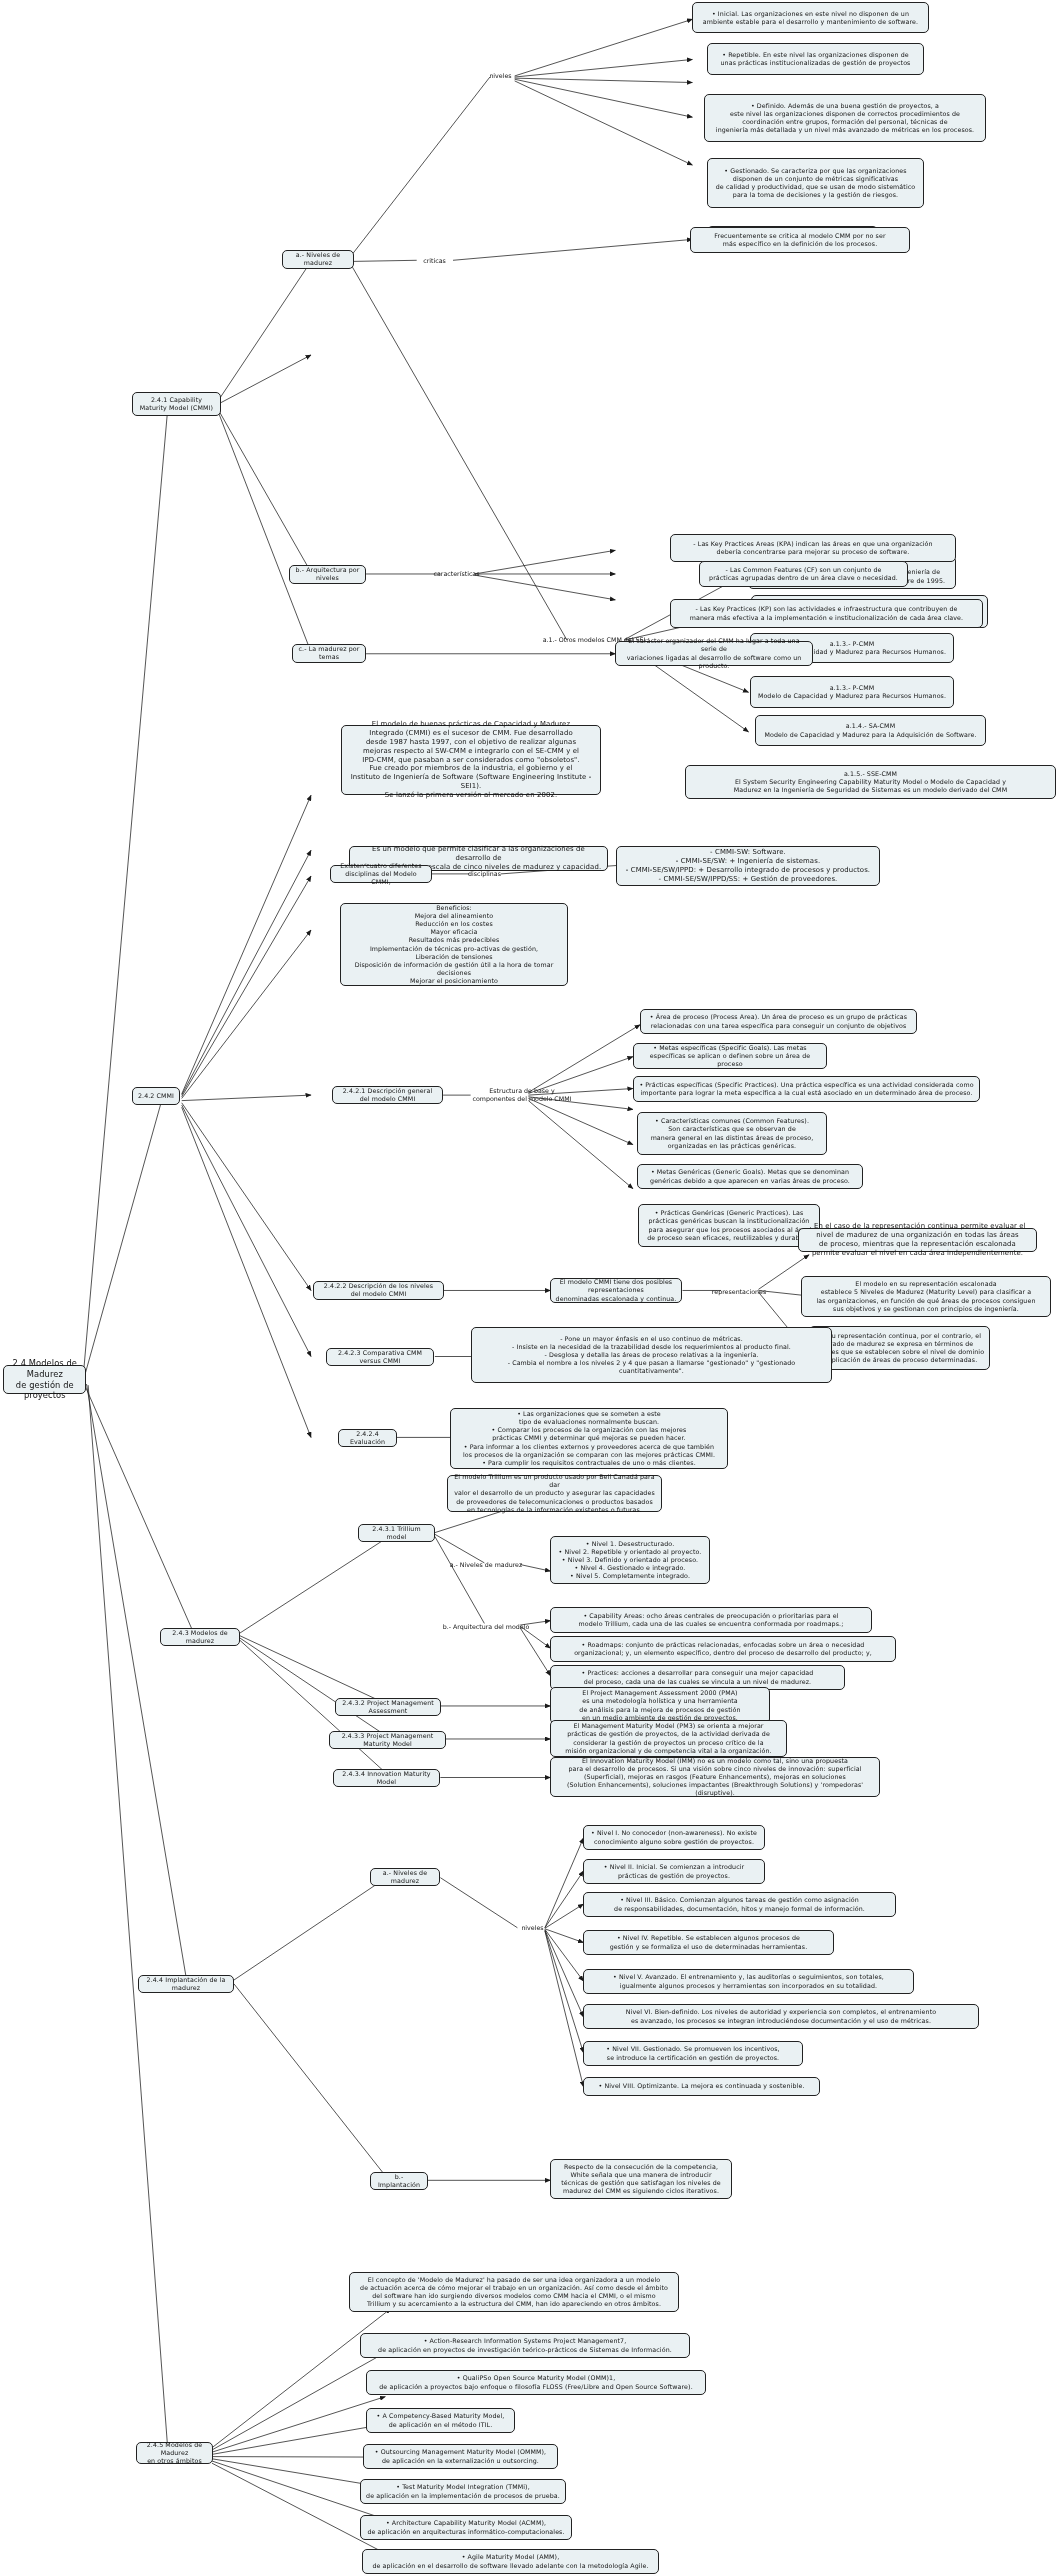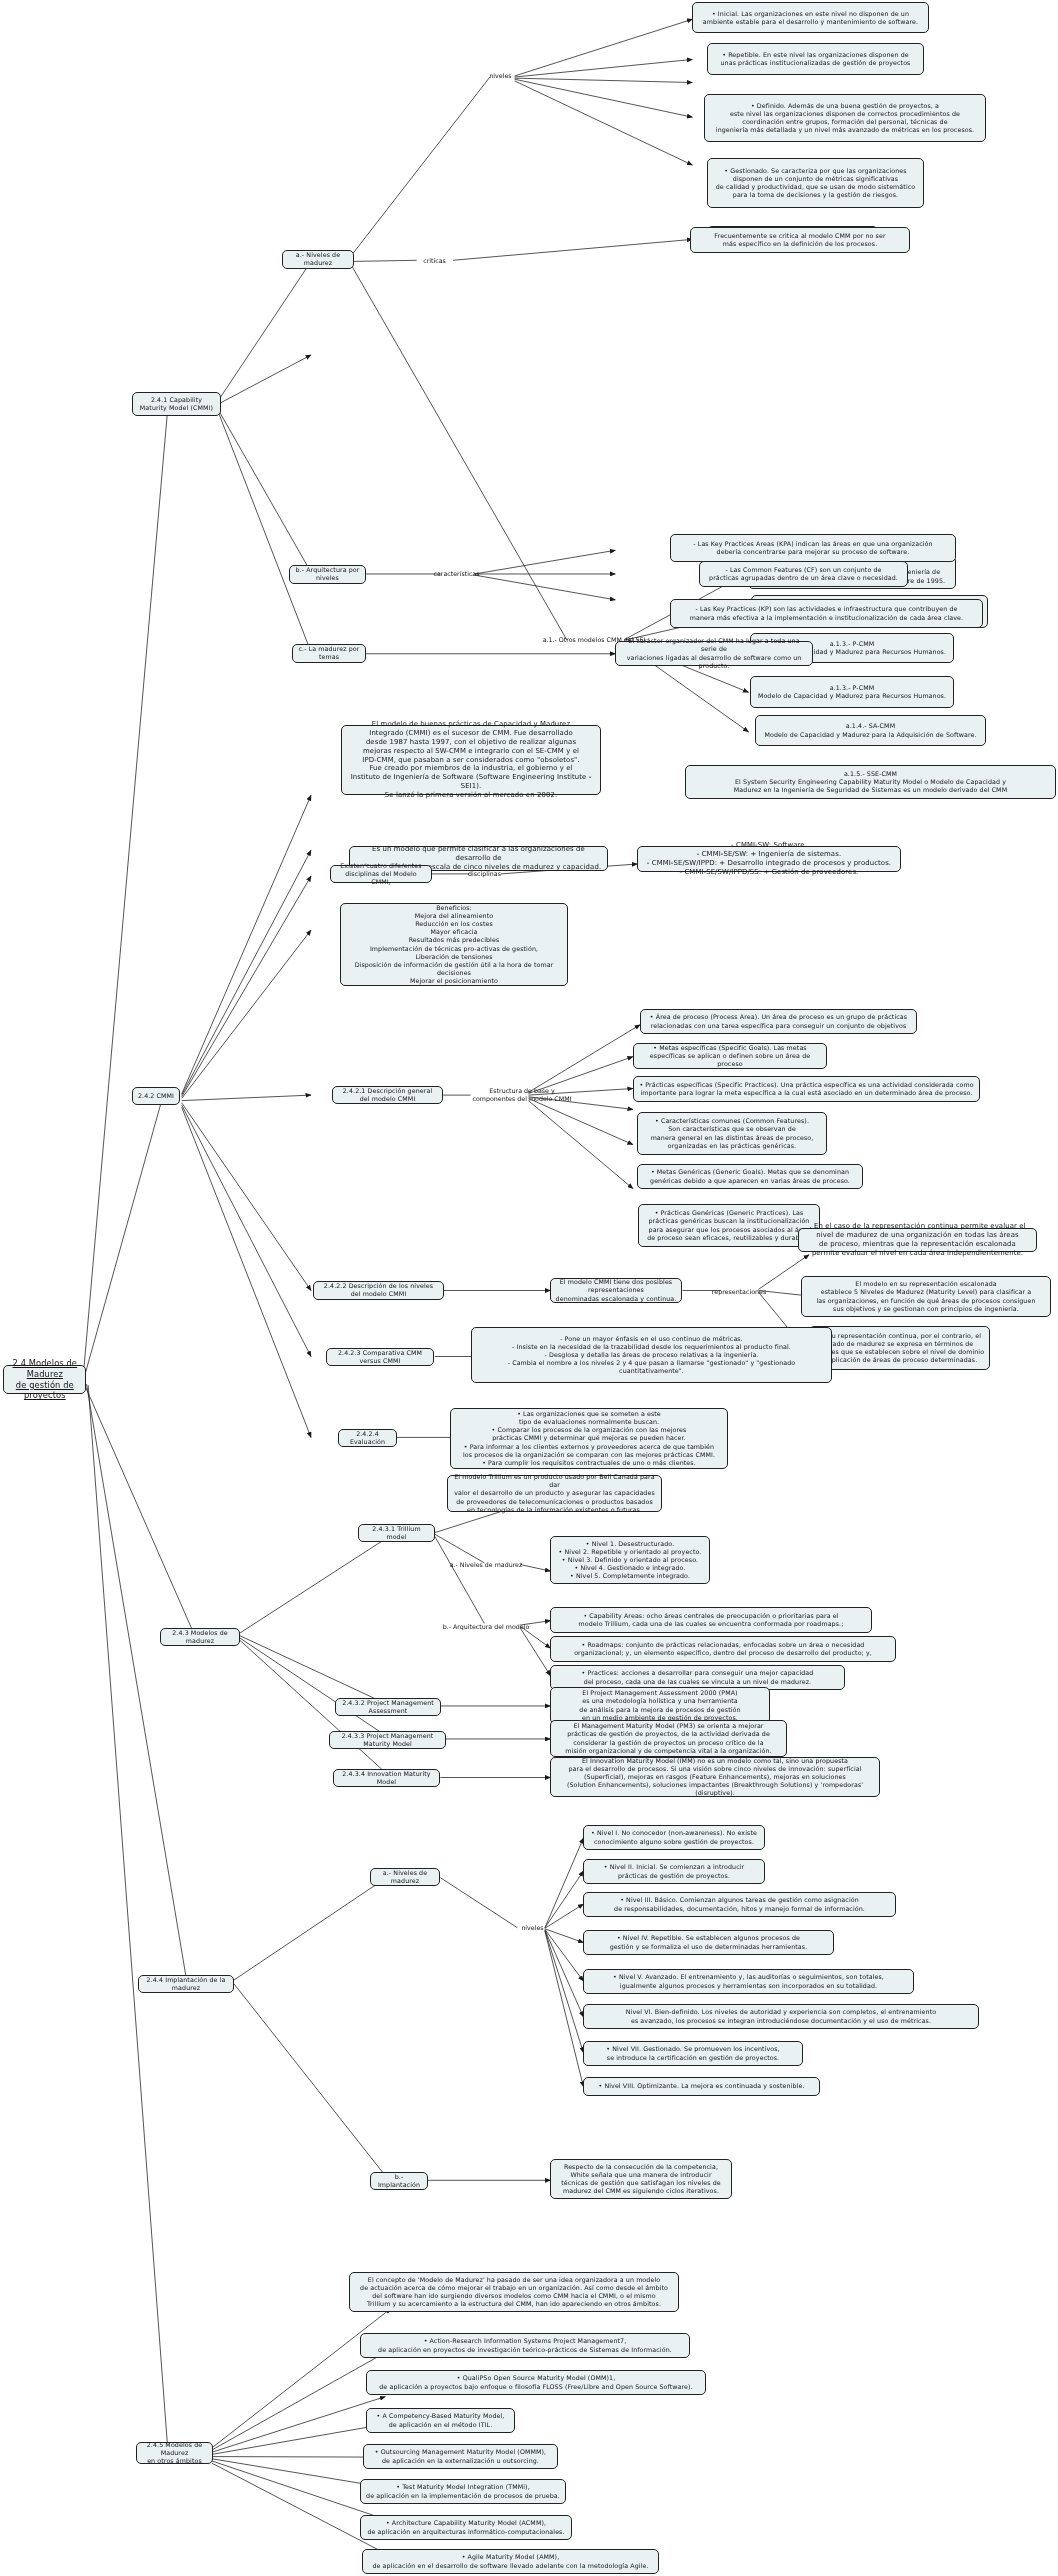--- a/index.html
+++ b/index.html
@@ -47,21 +47,20 @@
     white-space:pre;
     text-align:center;
     line-height:1.25;
     display:flex;
     align-items:center;
     justify-content:center;
   }
   .root{
     background:#eaf1f3;
     font-size:8.3px;
-    text-decoration:underline;
   }
   .f11{font-size:6.3px;}
   .f12{font-size:6.9px;}
 </style>
 </head>
 <body>
 
 <div id="canvas">
 
   <svg id="edges" viewBox="0 0 1924 4681" xmlns="http://www.w3.org/2000/svg">
@@ -278,21 +277,21 @@
 Instituto de Ingeniería de Software (Software Engineering Institute - SEI1).
 Se lanzó la primera versión al mercado en 2002.</div>
 
   <div class="node f12" style="left:349px;top:846px;width:259px;height:25px;">Es un modelo que permite clasificar a las organizaciones de desarrollo de
 software según una escala de cinco niveles de madurez y capacidad.</div>
 
   <div class="node f11" style="left:330px;top:865px;width:102px;height:17.6px;">Existen cuatro diferentes disciplinas del Modelo CMMI,</div>
 
   <div class="lbl f11" style="left:467px;top:868px;width:35px;height:11px;">disciplinas</div>
 
-  <div class="node f12" style="left:637px;top:846px;width:264px;height:26px;text-align:center;">- CMMI-SW: Software.
+  <div class="node f12" style="left:616px;top:846px;width:264px;height:40px;text-align:center;">- CMMI-SW: Software.
 - CMMI-SE/SW: + Ingeniería de sistemas.
 - CMMI-SE/SW/IPPD: + Desarrollo integrado de procesos y productos.
 - CMMI-SE/SW/IPPD/SS: + Gestión de proveedores.</div>
 
   <div class="node f11" style="left:340px;top:903px;width:228px;height:83px;">Beneficios:
 Mejora del alineamiento
 Reducción en los costes
 Mayor eficacia
 Resultados más predecibles
 Implementación de técnicas pro-activas de gestión,

